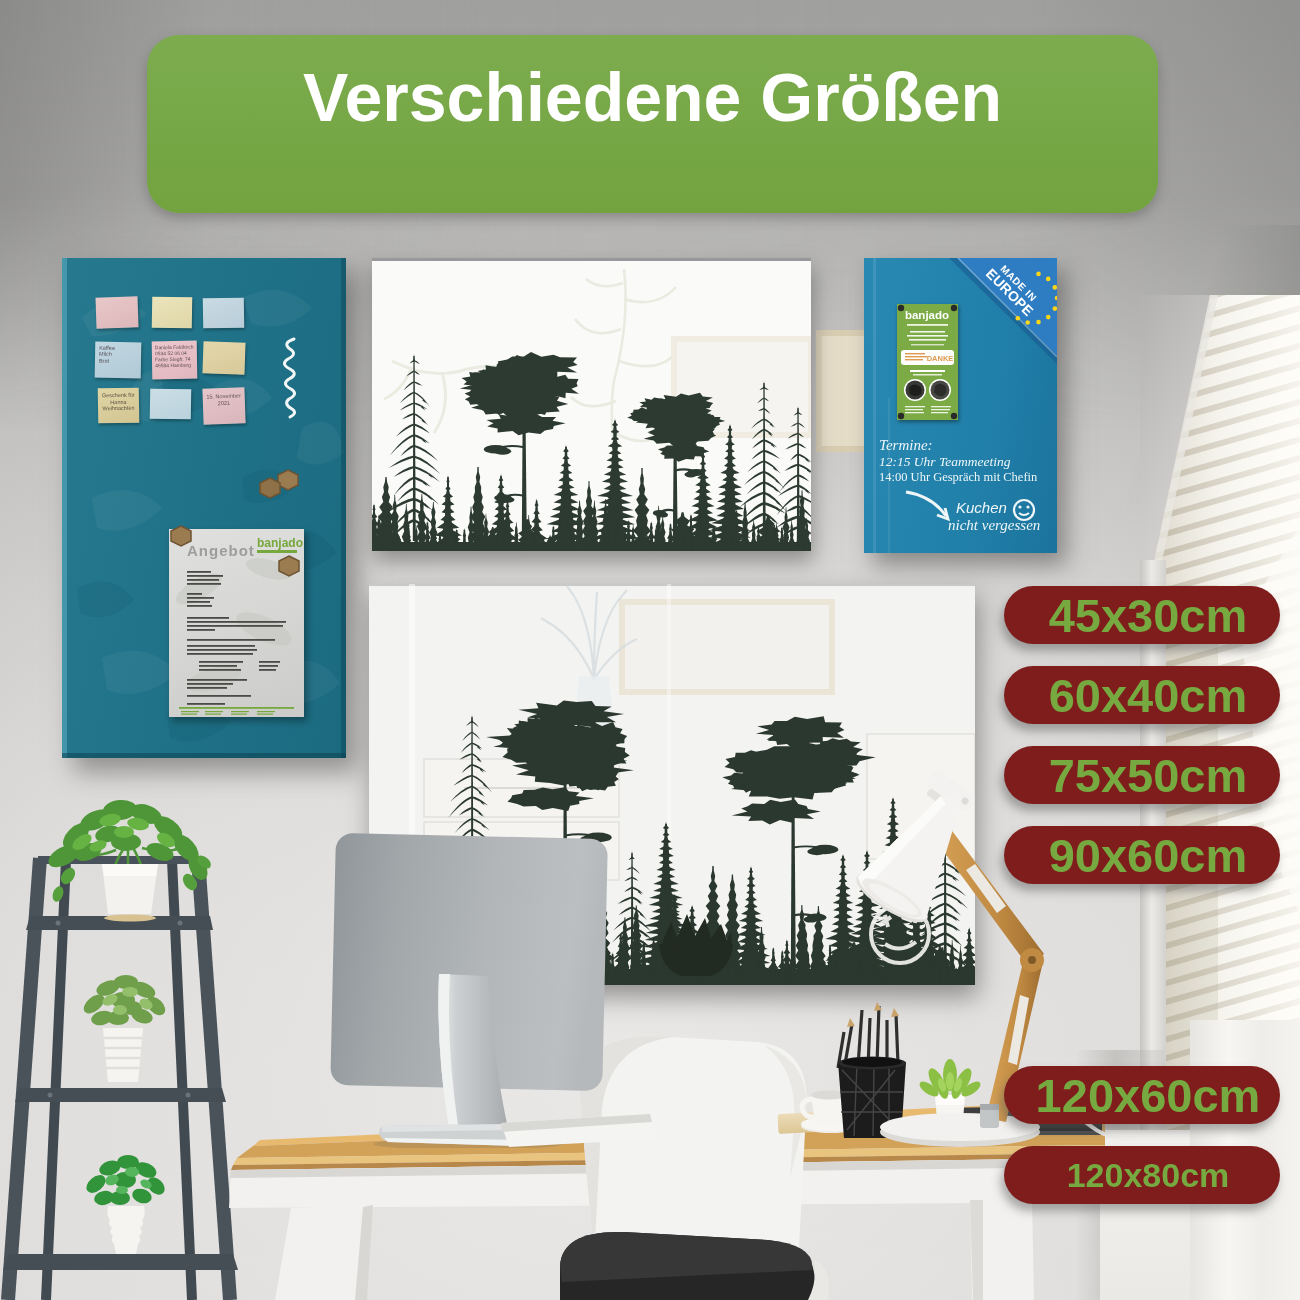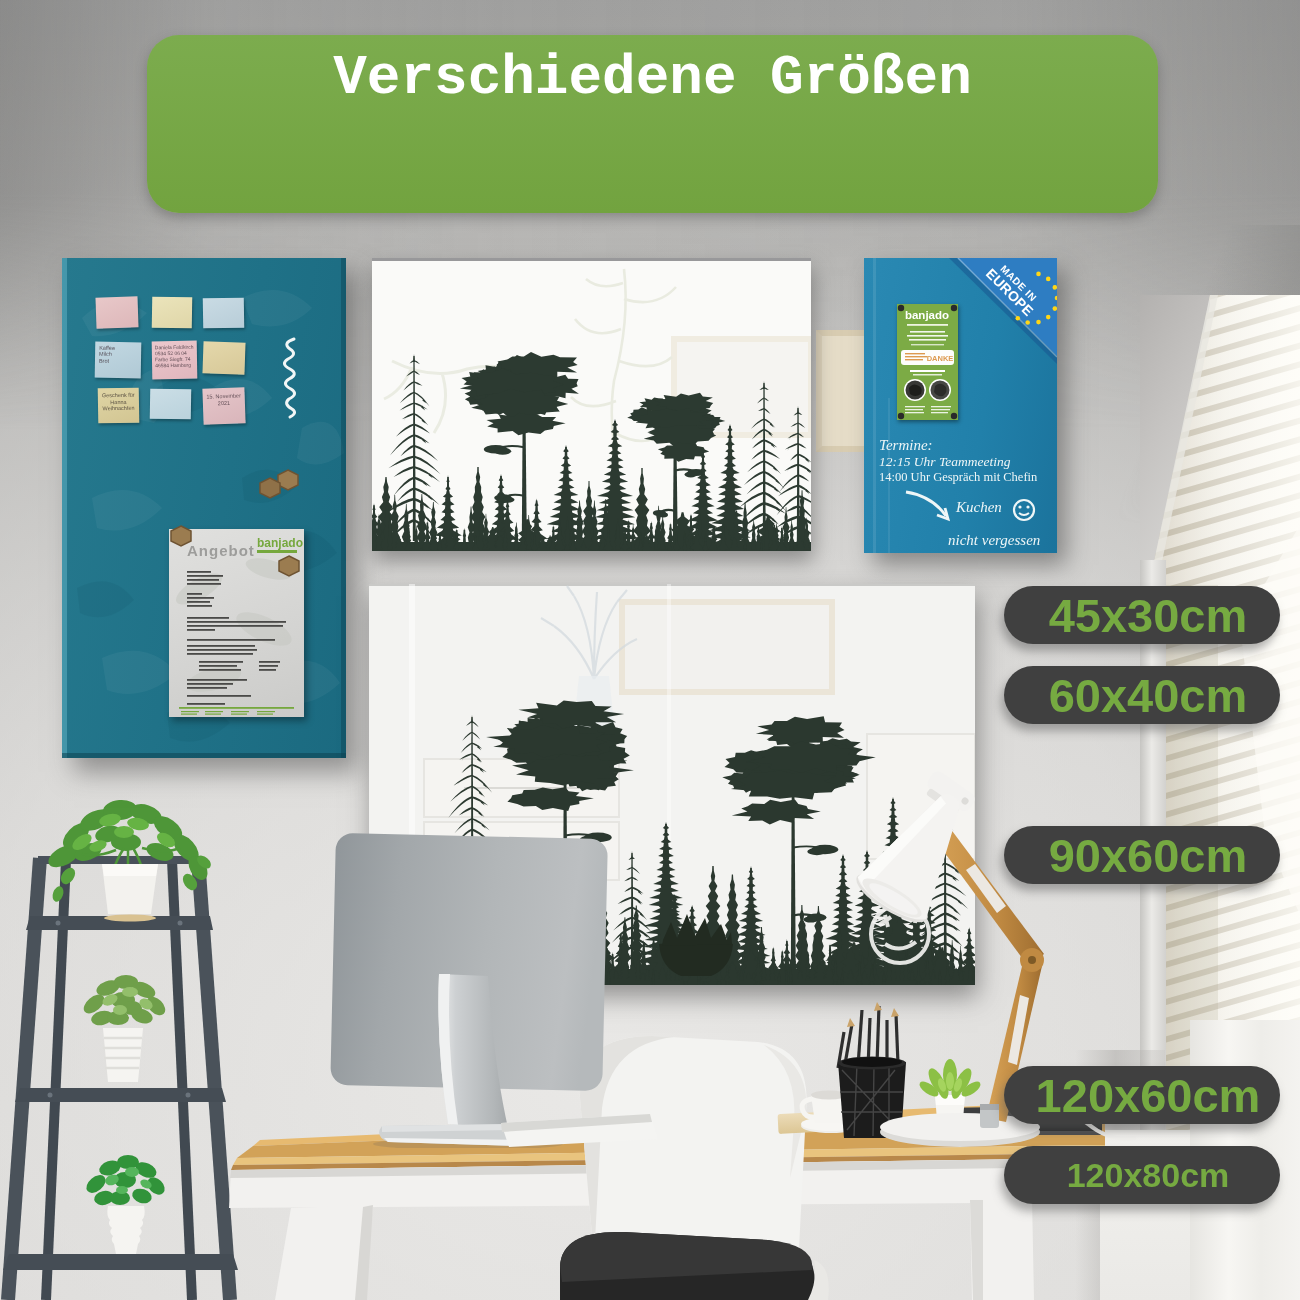--- a/index.html
+++ b/index.html
@@ -1,19 +1,19 @@
 <!DOCTYPE html>
 <html><head>
 <meta charset="utf-8">
 <style>
 html,body{margin:0;padding:0;}
 body{width:1300px;height:1300px;overflow:hidden;font-family:"Liberation Sans",sans-serif;}
 #stage{position:relative;width:1300px;height:1300px;overflow:hidden;background:#d4d3d1;}
 .abs{position:absolute;}
-.pill{position:absolute;left:1004px;width:276px;height:58px;border-radius:29px;background:#404040;box-shadow:-3px 7px 10px rgba(95,95,95,0.5);text-align:center;line-height:59px;font-weight:bold;color:#76aa41;z-index:40;text-indent:12px;}
+.pill{position:absolute;left:1004px;width:276px;height:58px;border-radius:29px;background:#7f1d1d;box-shadow:-3px 7px 10px rgba(95,95,95,0.5);text-align:center;line-height:59px;font-weight:bold;color:#76aa41;z-index:40;text-indent:12px;}
 </style>
 </head>
 <body>
 <div id="stage">
 
   <div class="abs" style="left:0;top:0;width:1300px;height:1300px;background:
     radial-gradient(95% 75% at 46% 82%, rgba(234,233,231,0.9) 0%, rgba(220,219,217,0.45) 52%, rgba(158,158,156,0.5) 100%),
     linear-gradient(180deg,#a2a2a2 0%,#abaaa8 6%,#bbbab8 16%,#cccbc9 28%,#d7d6d4 45%,#dedddb 70%,#e2e1df 100%);"></div>
 
   <div class="abs" style="left:0;top:0;width:1300px;height:430px;background:linear-gradient(90deg, rgba(105,105,105,0.38) 0%, rgba(150,150,150,0.10) 16%, rgba(190,190,190,0) 40%, rgba(160,160,160,0.08) 78%, rgba(112,112,112,0.30) 100%);-webkit-mask-image:linear-gradient(180deg,#000 45%,transparent 100%);mask-image:linear-gradient(180deg,#000 45%,transparent 100%);"></div>
@@ -764,23 +764,23 @@
 
     <div class="abs" style="left:15px;top:196px;color:#eef6f7;font-family:'Liberation Serif';font-style:italic;font-size:13.5px;">12:15 Uhr Teammeeting</div>
 
     <div class="abs" style="left:15px;top:212px;color:#eef6f7;font-family:'Liberation Serif';font-size:12.5px;">14:00 Uhr Gespräch mit Chefin</div>
 
     <svg class="abs" style="left:38px;top:230px" width="60" height="38" viewBox="0 0 60 38">
         <path d="M4 4 Q30 8 44 28" fill="none" stroke="#eef6f7" stroke-width="2.8"></path>
         <path d="M35 27 L46 31 L43 20" fill="none" stroke="#eef6f7" stroke-width="2.8"></path>
       </svg>
 
-    <div class="abs" style="left:92px;top:241px;color:#eef6f7;font-family:Liberation Serif, serif;font-style:italic;font-size:15px;">Kuchen</div>
-
-    <div class="abs" style="left:84px;top:259px;color:#eef6f7;font-family:'Liberation Serif';font-style:italic;font-size:15px;margin-top:15px;">nicht vergessen</div>
+    <div class="abs" style="left:92px;top:241px;color:#eef6f7;font-family:Liberation Sans, sans-serif;font-style:italic;font-size:15px;">Kuchen</div>
+
+    <div class="abs" style="left:84px;top:259px;color:#eef6f7;font-family:'Liberation Serif';font-style:italic;font-size:15px;">nicht vergessen</div>
 
     <svg class="abs" style="left:147px;top:239px" width="26" height="26" viewBox="0 0 26 26">
         <circle cx="13" cy="13" r="10" fill="none" stroke="#eef6f7" stroke-width="2.2"></circle>
         <circle cx="9" cy="10" r="1.6" fill="#eef6f7"></circle>
         <circle cx="17" cy="10" r="1.6" fill="#eef6f7"></circle>
         <path d="M8 16 Q13 20 18 16" fill="none" stroke="#eef6f7" stroke-width="2"></path>
       </svg>
   </div>
 
   <div class="abs" style="left:369px;top:584px;width:606px;height:401px;background:#f3f3f1;box-shadow:3px 12px 24px rgba(75,75,75,0.55);">
@@ -1505,27 +1505,28 @@
   </div>
 
   <div class="abs" style="left:1000px;top:1088px;width:140px;height:80px;z-index:24;">
     <svg width="140" height="80" viewBox="0 0 140 80">
         <path d="M10 40 Q60 12 88 36 Q110 54 136 50" fill="none" stroke="#f0efec" stroke-width="4"></path>
       </svg>
   </div>
 
   <div class="abs" style="left:147px;top:35px;width:1011px;height:178px;border-radius:32px;background:linear-gradient(180deg,#7cac4e,#72a33f);box-shadow:0 5px 12px rgba(75,75,75,0.4);z-index:40;"></div>
 
-  <div class="abs" style="left:147px;top:46px;width:1011px;text-align:center;color:#ffffff;font-weight:bold;font-size:56px;z-index:41;font-family:Liberation Mono, monospace;">Verschiedene Größen</div>
+  <div class="abs" style="left:147px;top:58px;width:1011px;text-align:center;color:#ffffff;font-weight:bold;font-size:68px;z-index:41;">Verschiedene Größen</div>
 
 
   <div class="pill" style="top:586px;font-size:47px;">45x30cm</div>
 
   <div class="pill" style="top:666px;font-size:47px;">60x40cm</div>
 
+  <div class="pill" style="top:746px;font-size:47px;">75x50cm</div>
 
   <div class="pill" style="top:826px;font-size:47px;">90x60cm</div>
 
 
 
   <div class="pill" style="top:1066px;font-size:47px;">120x60cm</div>
 
   <div class="pill" style="top:1146px;font-size:34px;">120x80cm</div>
 
 </div>

